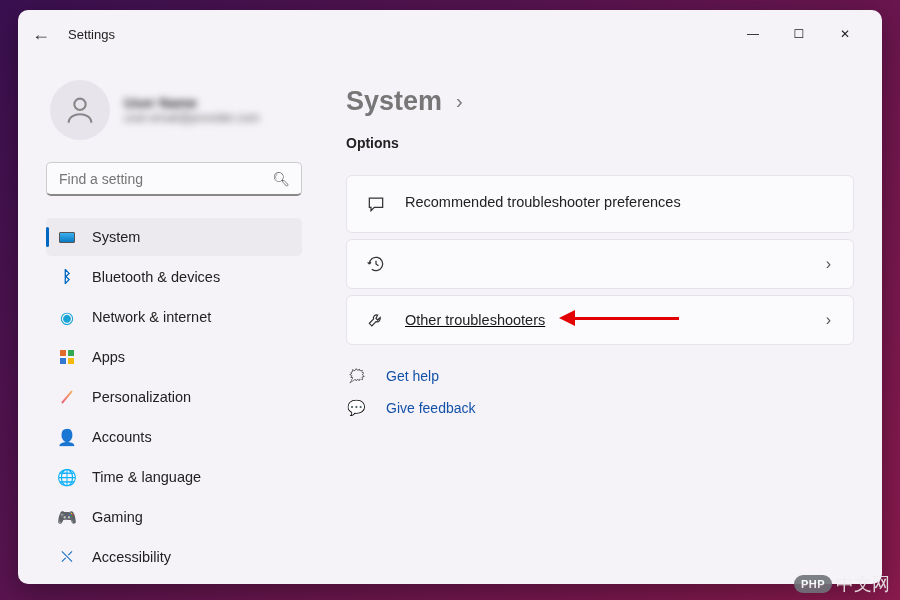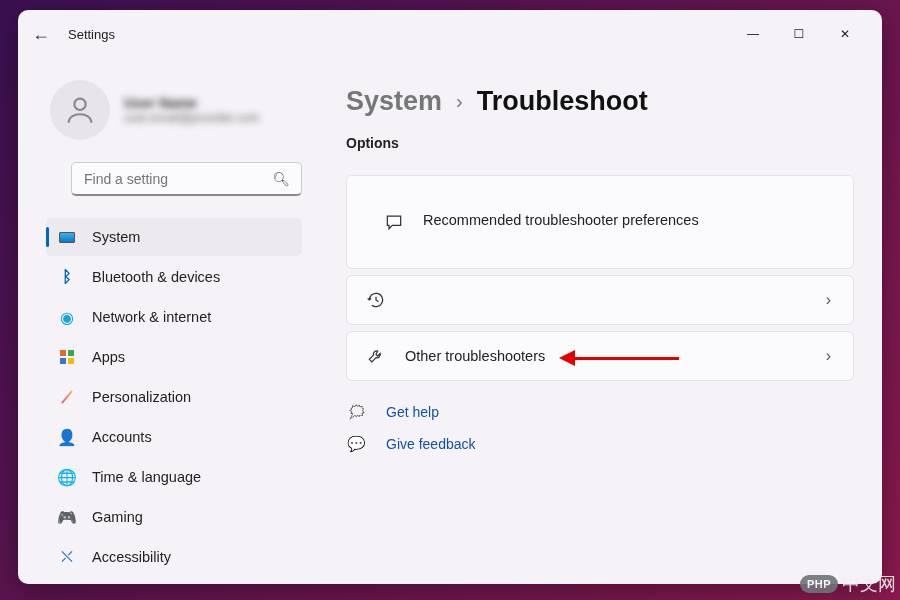--- a/index.html
+++ b/index.html
@@ -12,52 +12,52 @@
   .titlebar-controls { margin-left: auto; display: flex; gap: 0; }
   .tb-btn { width: 46px; height: 32px; display: flex; align-items: center; justify-content: center; cursor: pointer; font-size: 12px; color: #222; }
   .body { flex: 1; display: flex; overflow: hidden; }
   .sidebar { width: 300px; padding: 10px 16px 10px 28px; display: flex; flex-direction: column; }
   .profile { display: flex; align-items: center; gap: 14px; padding: 12px 4px 22px 4px; }
   .avatar { width: 60px; height: 60px; border-radius: 50%; background: #e8e4ec; display: flex; align-items: center; justify-content: center; }
   .avatar svg { width: 34px; height: 34px; stroke: #888; fill: none; stroke-width: 1.5; }
   .profile-text { filter: blur(3.5px); }
   .profile-name { font-size: 14px; font-weight: 600; color: #333; }
   .profile-email { font-size: 12px; color: #666; }
-  .search-wrap { position: relative; margin-bottom: 22px; margin-left: 25px; }
+  .search-wrap { position: relative; margin-bottom: 22px; }
   .search { width: 100%; height: 34px; border: 1px solid #ccc; border-bottom: 2px solid #888; border-radius: 5px; background: #fbfafc; padding: 0 34px 0 12px; font-size: 14px; outline: none; }
   .search-icon { position: absolute; right: 12px; top: 50%; transform: translateY(-50%); color: #555; font-size: 14px; }
   .nav { display: flex; flex-direction: column; gap: 2px; }
   .nav-item { display: flex; align-items: center; gap: 16px; height: 38px; padding: 0 12px; border-radius: 5px; cursor: pointer; font-size: 14.5px; color: #222; position: relative; }
   .nav-item.active { background: #eceaef; }
   .nav-item.active::before { content: ""; position: absolute; left: 0; top: 9px; bottom: 9px; width: 3px; background: #0067c0; border-radius: 2px; }
   .nav-icon { width: 18px; display: flex; justify-content: center; font-size: 16px; }
   .main { flex: 1; padding: 28px 28px 8px 28px; overflow: hidden; }
   .breadcrumb { display: flex; align-items: center; gap: 14px; font-size: 27px; margin-bottom: 18px; }
   .bc-parent { color: #777; font-weight: 600; cursor: pointer; }
   .bc-sep { color: #777; font-size: 20px; }
   .bc-current { font-weight: 600; color: #111; }
   .section-label { font-size: 14px; font-weight: 600; color: #222; margin-bottom: 24px; }
   .card { border: 1px solid #e6e2e9; background: #fbfafc; border-radius: 6px; margin-bottom: 6px; padding: 14px 18px; display: flex; align-items: center; gap: 18px; }
-  .card.tall { align-items: flex-start; padding: 36px; }
+  .card.tall { align-items: flex-start; padding: 18px; }
   .card-icon { width: 22px; display: flex; justify-content: center; color: #333; flex-shrink: 0; }
   .card-icon svg { width: 20px; height: 20px; stroke: #333; fill: none; stroke-width: 1.5; }
   .card-body { flex: 1; }
   .card-title { font-size: 14.5px; color: #222; }
   .card-sub { font-size: 12.5px; color: #6a6a6a; margin-top: 2px; max-width: 250px; }
   .dropdown { border: 1px solid #d6d2da; background: #fff; border-radius: 5px; height: 34px; padding: 0 30px 0 12px; display: flex; align-items: center; font-size: 14px; color: #222; box-shadow: 0 1px 2px rgba(0,0,0,0.05); position: relative; cursor: pointer; }
   .dropdown::after { content: "⌄"; position: absolute; right: 10px; top: 5px; color: #555; font-size: 14px; }
   .chevron { color: #555; font-size: 16px; margin-left: auto; padding-right: 4px; }
   .arrow-annot { position: relative; width: 120px; height: 12px; }
   .arrow-line { position: absolute; left: 14px; right: 0; top: 5px; height: 3px; background: #e20000; }
   .arrow-head { position: absolute; left: 0; top: -2px; width: 0; height: 0; border-right: 16px solid #e20000; border-top: 8px solid transparent; border-bottom: 8px solid transparent; }
   .help-links { margin-top: 22px; display: flex; flex-direction: column; gap: 14px; }
   .help-link { display: flex; align-items: center; gap: 18px; cursor: pointer; }
   .help-link-icon { width: 22px; color: #333; font-size: 15px; display: flex; justify-content: center; }
   .help-link-text { color: #1351a8; font-size: 14px; font-weight: 500; }
-  .watermark { position: absolute; right: 4px; bottom: 4px; display: flex; align-items: center; gap: 4px; opacity: 0.9; }
+  .watermark { position: absolute; right: 10px; bottom: 4px; display: flex; align-items: center; gap: 4px; opacity: 0.9; }
   .wm-badge { background: #6f7378; color: #fff; font-size: 11px; padding: 3px 7px; border-radius: 10px; font-weight: 600; letter-spacing: 0.5px; }
   .wm-text { color: #eee; font-size: 18px; font-weight: 500; }
   .ic-system { width:16px; height:11px; background:linear-gradient(#3ab0f0,#0a7ac2); border:1px solid #555; border-radius:1px; }
   .ic-bt { color:#0067c0; font-weight:bold; }
   .ic-wifi { color:#19a4d6; }
   .ic-pers { width:2px; height:16px; background:linear-gradient(#f7b267,#e85d75); transform:rotate(40deg); border-radius:2px; margin:0 6px; }
   .ic-apps { display:grid; grid-template-columns:6px 6px; grid-template-rows:6px 6px; gap:2px; }
   .ic-apps span { background:#555; }
   .ic-apps span:nth-child(1){background:#e06b2a;} .ic-apps span:nth-child(2){background:#36a852;} .ic-apps span:nth-child(3){background:#3578d4;} .ic-apps span:nth-child(4){background:#f2b90f;}
   .ic-acct { color:#2a9d5c; }
@@ -151,21 +151,20 @@
           <span class="nav-icon ic-access">⛌</span>
           <span>Accessibility</span>
         </div>
       </nav>
     </aside>
 
     <main class="main">
       <div class="breadcrumb">
         <span class="bc-parent">System</span>
         <span class="bc-sep">›</span>
-        <span class="bc-current">Troubleshoot</span>
       </div>
 
       <div class="section-label">Options</div>
 
       <div class="card tall">
         <div class="card-icon">
           <svg viewBox="0 0 24 24">
               <path d="M4 5h16v11H10l-4 4v-4H4z"></path>
             </svg>
         </div>
@@ -182,21 +181,21 @@
         </div>
         <span class="chevron">›</span>
       </div>
 
       <div class="card">
         <div class="card-icon">
           <svg viewBox="0 0 24 24">
               <path d="M14 6a4 4 0 0 0-5 5l-5 5 3 3 5-5a4 4 0 0 0 5-5l-3 3-2-2z"></path>
             </svg>
         </div>
-        <div class="card-body" style="display:flex;align-items:flex-end;gap:14px;">
+        <div class="card-body" style="display:flex;align-items:flex-start;gap:14px;text-decoration:underline;">
           <div class="card-title">Other troubleshooters</div>
           <div class="arrow-annot">
             <div class="arrow-line"></div>
               <div class="arrow-head"></div>
           </div>
         </div>
         <span class="chevron">›</span>
       </div>
 
       <div class="help-links">

